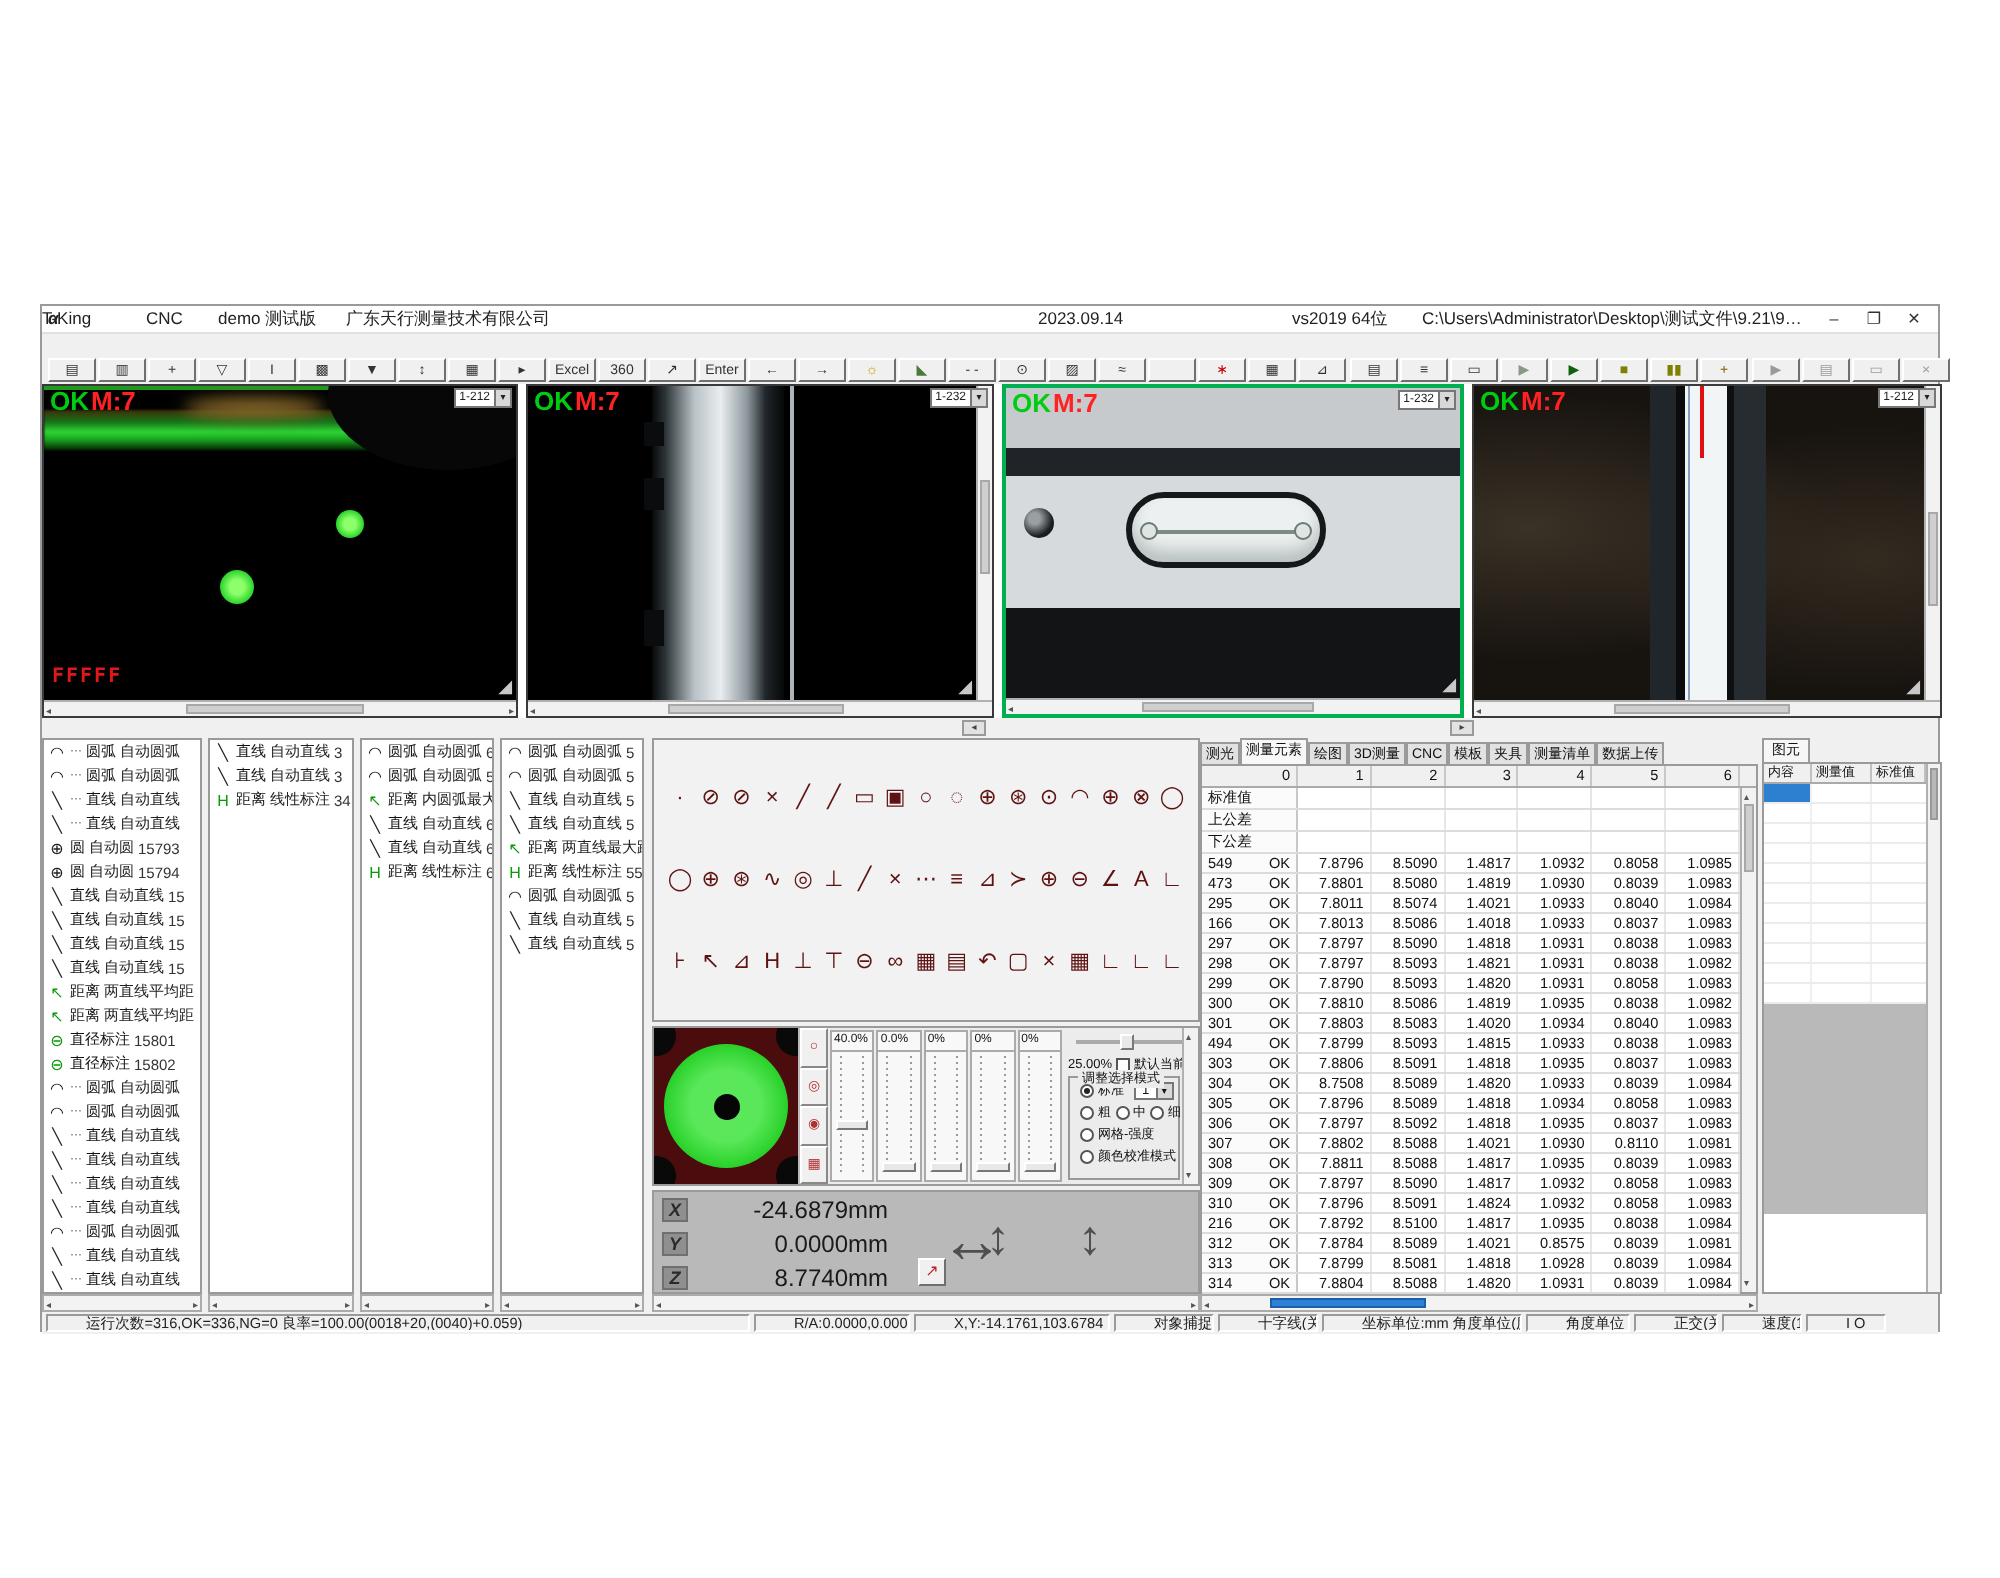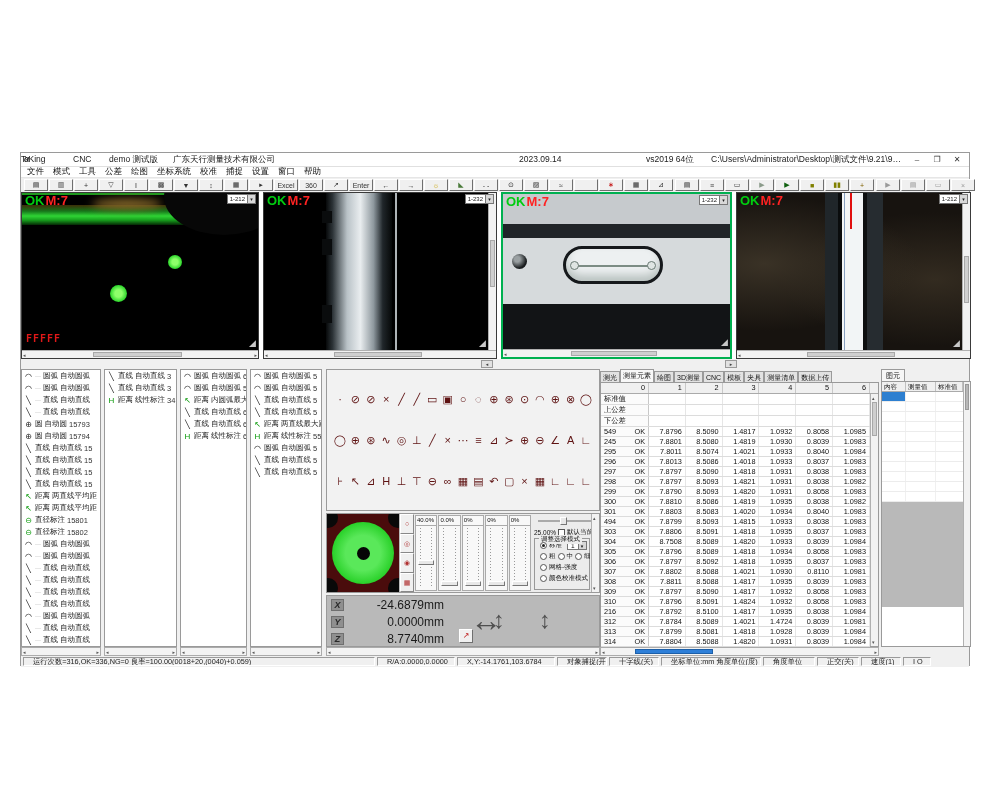--- a/index.html
+++ b/index.html
@@ -168,21 +168,21 @@
   .rgray{position:absolute;left:0;right:7px;top:120px;height:105px;background:#b9b9b9}
   .rvbar{position:absolute;top:0;right:0;bottom:0;width:7px;background:#f2f2f2;border-left:1px solid #b0b0b0}
   .rvbar .th{position:absolute;left:1px;width:4px;top:2px;height:26px;background:#b8b8b8;border:1px solid #999}
 
   
   .sstrip{position:absolute;top:494px;height:9px;background:#f3f3f3;border:1px solid #ababab;font-size:5px;color:#555}
   .sstrip .la{position:absolute;left:1px;top:1px}.sstrip .ra{position:absolute;right:1px;top:1px}
   .sstrip .th{position:absolute;top:1px;height:5px;background:#cfcfcf;border:1px solid #a8a8a8}
   .sstrip .th.blue{background:#2e7fd8;border-color:#1c5fa8}
   .status{position:absolute;left:0;right:0;top:503px;height:11px;background:#f0f0f0;display:flex;gap:2px;padding:1px 2px}
-  .seg{border:1px solid;border-color:#9a9a9a #fff #fff #9a9a9a;font-size:7.3px;line-height:8px;padding:0 9px;white-space:nowrap;overflow:hidden;color:#222}
+  .seg{border:1px solid;border-color:#9a9a9a #fff #fff #9a9a9a;font-size:7.3px;line-height:8px;padding:0 19px;white-space:nowrap;overflow:hidden;color:#222}
 </style>
 </head>
 <body>
 
 <div class="canvas">
   <div class="window">
 
     <div class="titlebar">
       <span class="t-logo">α</span>
       <span class="t-brand">T-King</span>
@@ -190,33 +190,20 @@
       <span class="t-edition">demo 测试版</span>
       <span class="t-company">广东天行测量技术有限公司</span>
       <span class="t-date">2023.09.14</span>
       <span class="t-build">vs2019 64位</span>
       <span class="t-path">C:\Users\Administrator\Desktop\测试文件\9.21\9.21-2.CTC</span>
       <div class="win-btn wb-min">–</div>
       <div class="win-btn wb-max">❐</div>
       <div class="win-btn wb-close">✕</div>
     </div>
 
-    <div class="menubar" id="menu-bar">
-        <span>文件</span>
-        <span>模式</span>
-        <span>工具</span>
-        <span>公差</span>
-        <span>绘图</span>
-        <span>坐标系统</span>
-        <span>校准</span>
-        <span>捕捉</span>
-        <span>设置</span>
-        <span>窗口</span>
-        <span>帮助</span>
-      </div>
     <div class="toolbar" id="tool-bar">
         <div class="tbtn">
           <span>▤</span>
         </div>
         <div class="tbtn">
           <span>▥</span>
         </div>
         <div class="tbtn">
           <span>+</span>
         </div>
@@ -922,21 +909,21 @@
                 </div>
                 <div class="gcell">7.8796</div>
                 <div class="gcell">8.5090</div>
                 <div class="gcell">1.4817</div>
                 <div class="gcell">1.0932</div>
                 <div class="gcell">0.8058</div>
                 <div class="gcell">1.0985</div>
               </div>
               <div class="grow2">
                 <div class="gid">
-                  <span>245</span>
+                  <span>473</span>
                   <span>OK</span>
                 </div>
                 <div class="gcell">7.8801</div>
                 <div class="gcell">8.5080</div>
                 <div class="gcell">1.4819</div>
                 <div class="gcell">1.0930</div>
                 <div class="gcell">0.8039</div>
                 <div class="gcell">1.0983</div>
               </div>
               <div class="grow2">
@@ -946,21 +933,21 @@
                 </div>
                 <div class="gcell">7.8011</div>
                 <div class="gcell">8.5074</div>
                 <div class="gcell">1.4021</div>
                 <div class="gcell">1.0933</div>
                 <div class="gcell">0.8040</div>
                 <div class="gcell">1.0984</div>
               </div>
               <div class="grow2">
                 <div class="gid">
-                  <span>296</span>
+                  <span>166</span>
                   <span>OK</span>
                 </div>
                 <div class="gcell">7.8013</div>
                 <div class="gcell">8.5086</div>
                 <div class="gcell">1.4018</div>
                 <div class="gcell">1.0933</div>
                 <div class="gcell">0.8037</div>
                 <div class="gcell">1.0983</div>
               </div>
               <div class="grow2">
@@ -1144,21 +1131,21 @@
                 <div class="gcell">1.0984</div>
               </div>
               <div class="grow2">
                 <div class="gid">
                   <span>312</span>
                   <span>OK</span>
                 </div>
                 <div class="gcell">7.8784</div>
                 <div class="gcell">8.5089</div>
                 <div class="gcell">1.4021</div>
-                <div class="gcell">1.4724</div>
+                <div class="gcell">0.8575</div>
                 <div class="gcell">0.8039</div>
                 <div class="gcell">1.0981</div>
               </div>
               <div class="grow2">
                 <div class="gid">
                   <span>313</span>
                   <span>OK</span>
                 </div>
                 <div class="gcell">7.8799</div>
                 <div class="gcell">8.5081</div>

